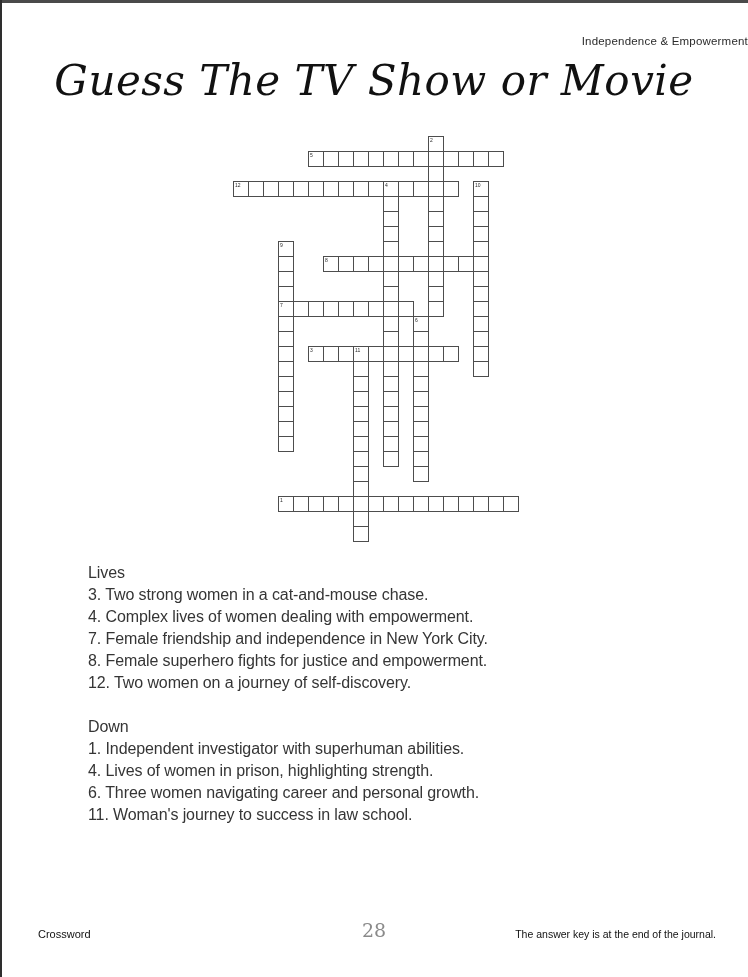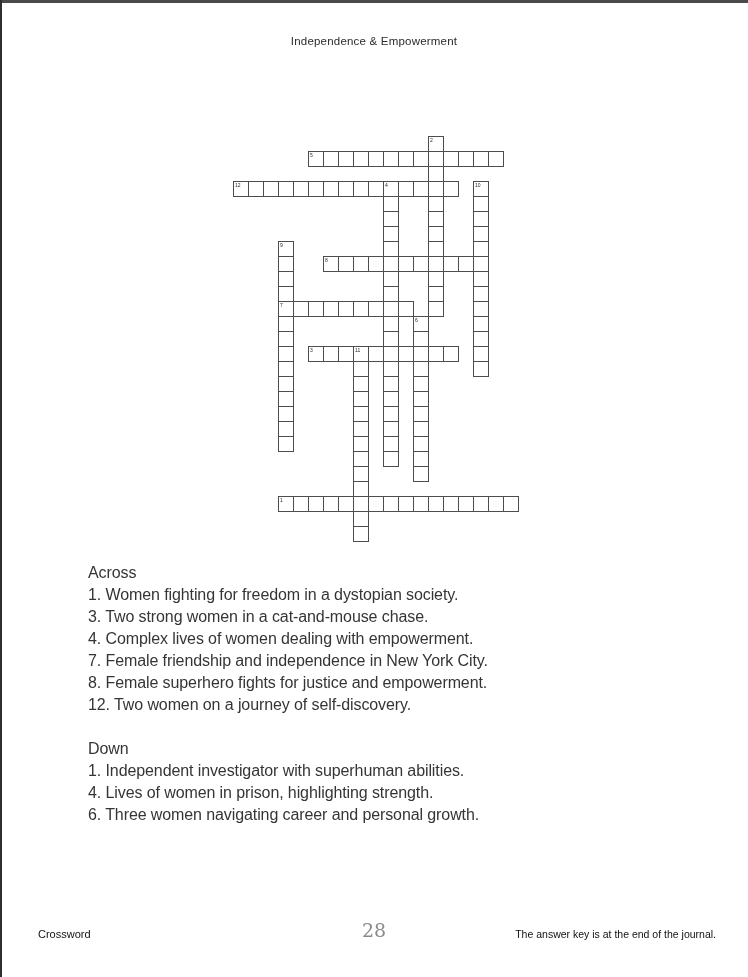--- a/index.html
+++ b/index.html
@@ -5,21 +5,21 @@
   html,body { margin:0; padding:0; background:#e9e9e9; }
   .page {
     position:relative; width:748px; height:977px; background:#ffffff;
     font-family:"Liberation Sans", sans-serif; overflow:hidden;
     margin:0 auto;
   }
   .border-top { position:absolute; top:0; left:0; width:748px; height:3px; background:#4a4a4a; }
   .border-left { position:absolute; top:0; left:0; width:2px; height:977px; background:#2e2e2e; }
 
   .running-header {
-    position:absolute; top:35px; left:0; width:100%; text-align:center;
+    position:absolute; top:35px; left:0; width:100%; text-align:right;
     font-size:11.5px; color:#2b2b2b; letter-spacing:0.2px;
   }
   .title {
     position:absolute; top:56px; left:0; width:100%; margin:0; text-align:center;
     font-family:"DejaVu Serif", serif; font-style:italic; font-weight:500;
     font-size:42px; color:#111; letter-spacing:0.5px;
   }
 
   .grid { position:absolute; }
   .cw-cell {
@@ -48,20 +48,21 @@
 </style>
 </head>
 <body>
 
 <div class="page">
   <div class="border-top"></div>
   <div class="border-left"></div>
 
   <div class="running-header">Independence &amp; Empowerment</div>
 
+  <h1 class="title">Guess The TV Show or Movie</h1>
 
   <div class="grid" id="cw-grid" style="left: 233px; top: 136px; width: 286px; height: 406px;">
       <div class="cw-cell" style="left: 45px; top: 360px; border-color: rgb(77, 77, 77);">
         <span class="cw-num">1</span>
       </div>
       <div class="cw-cell" style="left: 60px; top: 360px; border-color: rgb(77, 77, 77);"></div>
       <div class="cw-cell" style="left: 75px; top: 360px; border-color: rgb(77, 77, 77);"></div>
       <div class="cw-cell" style="left: 90px; top: 360px; border-color: rgb(77, 77, 77);"></div>
       <div class="cw-cell" style="left: 105px; top: 360px; border-color: rgb(77, 77, 77);"></div>
       <div class="cw-cell" style="left: 120px; top: 360px; border-color: rgb(77, 77, 77);"></div>
@@ -221,34 +222,34 @@
       <div class="cw-cell" style="left: 90px; top: 45px; border-color: rgb(77, 77, 77);"></div>
       <div class="cw-cell" style="left: 105px; top: 45px; border-color: rgb(77, 77, 77);"></div>
       <div class="cw-cell" style="left: 120px; top: 45px; border-color: rgb(77, 77, 77);"></div>
       <div class="cw-cell" style="left: 135px; top: 45px; border-color: rgb(77, 77, 77);"></div>
       <div class="cw-cell" style="left: 165px; top: 45px; border-color: rgb(77, 77, 77);"></div>
       <div class="cw-cell" style="left: 180px; top: 45px; border-color: rgb(77, 77, 77);"></div>
       <div class="cw-cell" style="left: 210px; top: 45px; border-color: rgb(77, 77, 77);"></div>
     </div>
 
   <div class="clues">
-    <div class="clue-heading">Across</div>
+    <div class="clue-heading">Lives</div>
     <div id="across-list">
-        <div class="clue-line">1. Women fighting for freedom in a dystopian society.</div>
         <div class="clue-line">3. Two strong women in a cat-and-mouse chase.</div>
         <div class="clue-line">4. Complex lives of women dealing with empowerment.</div>
         <div class="clue-line">7. Female friendship and independence in New York City.</div>
         <div class="clue-line">8. Female superhero fights for justice and empowerment.</div>
         <div class="clue-line">12. Two women on a journey of self-discovery.</div>
       </div>
     <div class="clue-gap"></div>
     <div class="clue-heading">Down</div>
     <div id="down-list">
         <div class="clue-line">1. Independent investigator with superhuman abilities.</div>
         <div class="clue-line">4. Lives of women in prison, highlighting strength.</div>
         <div class="clue-line">6. Three women navigating career and personal growth.</div>
+        <div class="clue-line">11. Woman's journey to success in law school.</div>
       </div>
   </div>
 
   <div class="footer-left">Crossword</div>
   <div class="page-number">28</div>
   <div class="footer-right">The answer key is at the end of the journal.</div>
 </div>
 
 </body></html>

